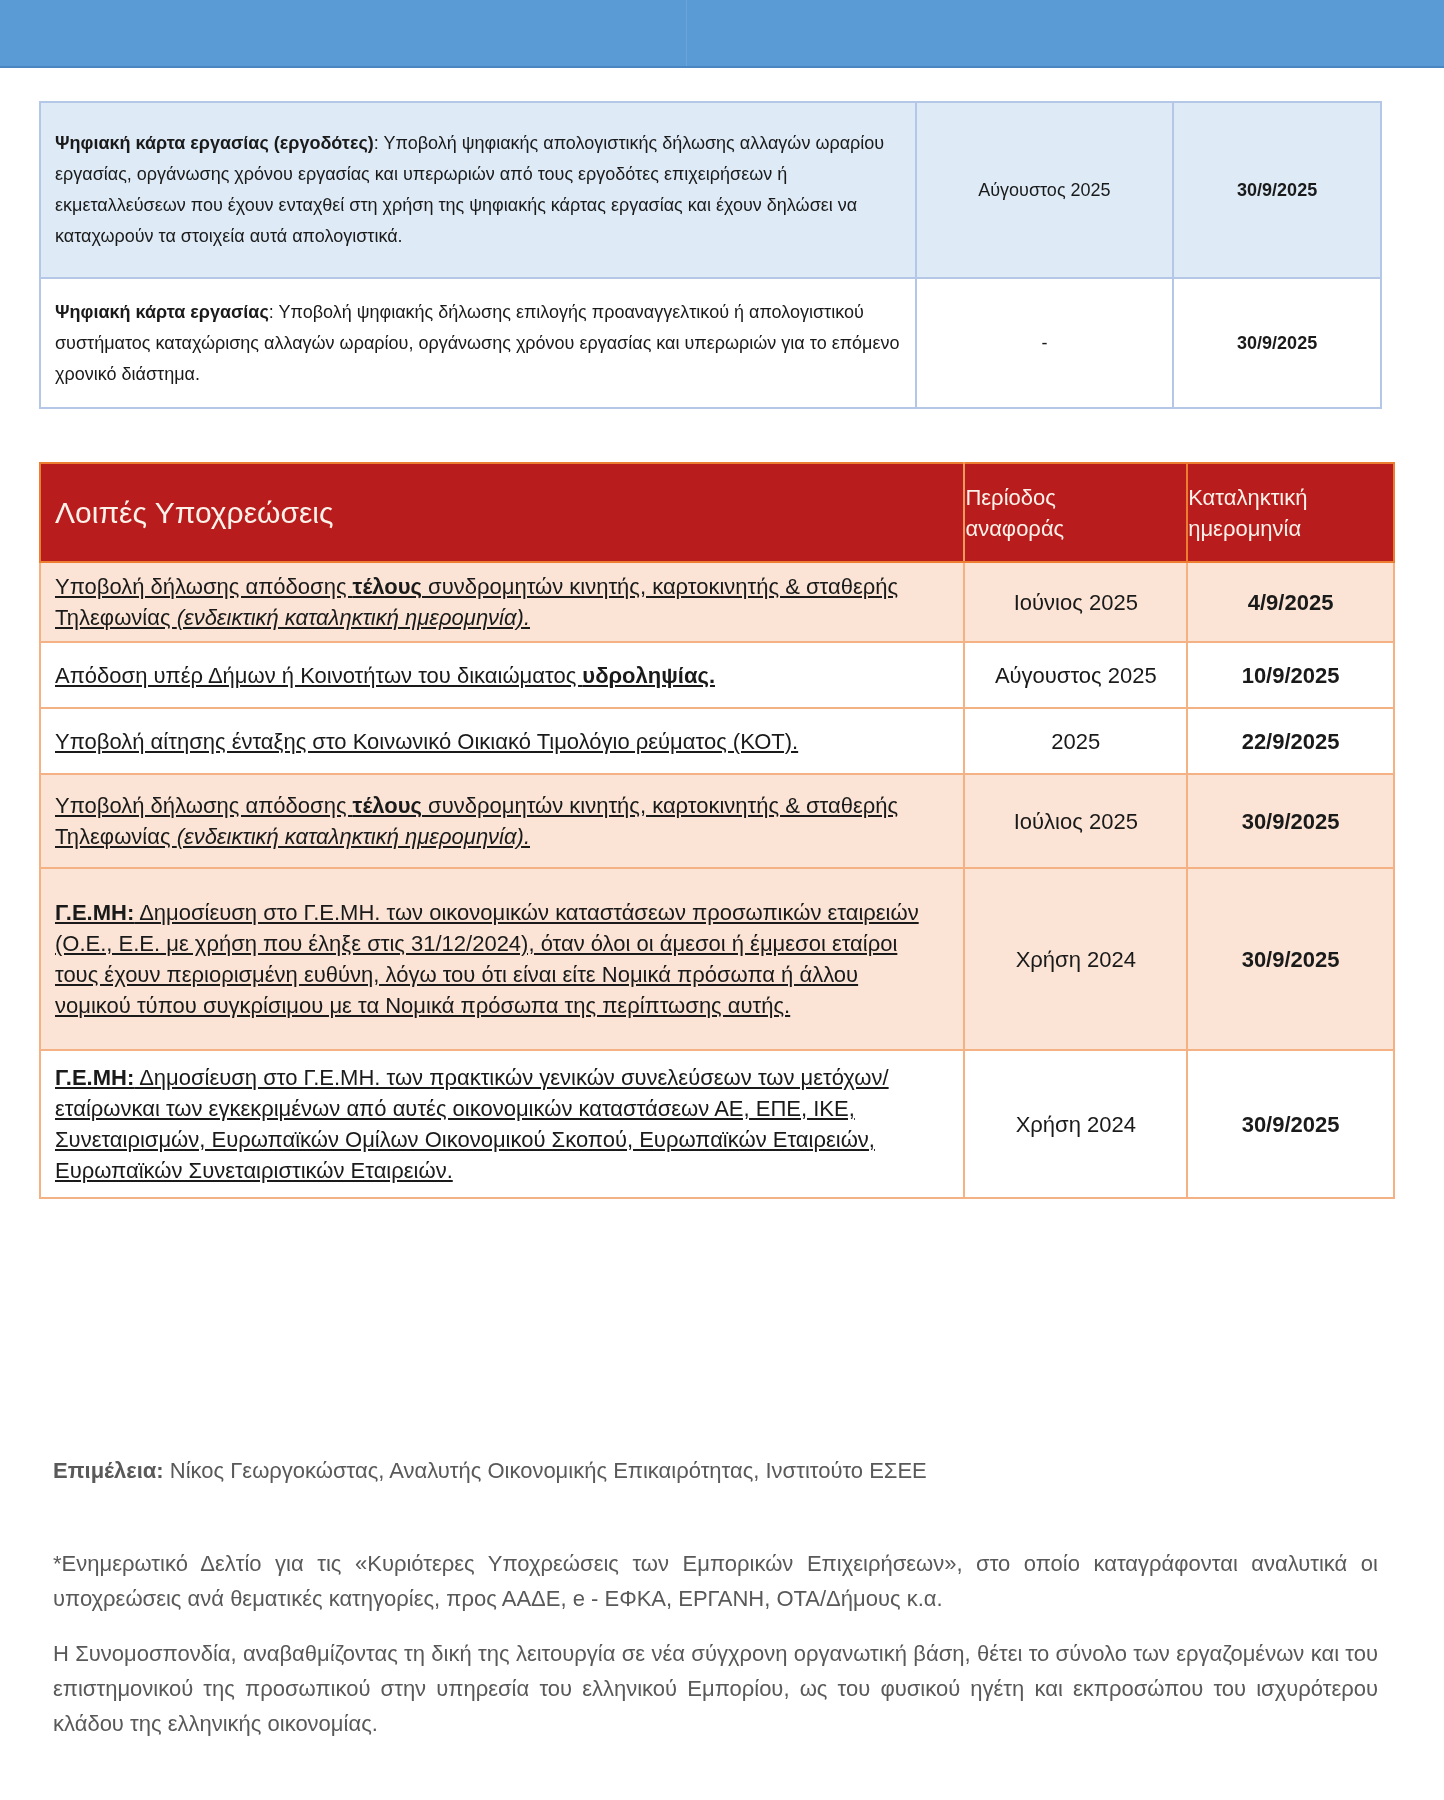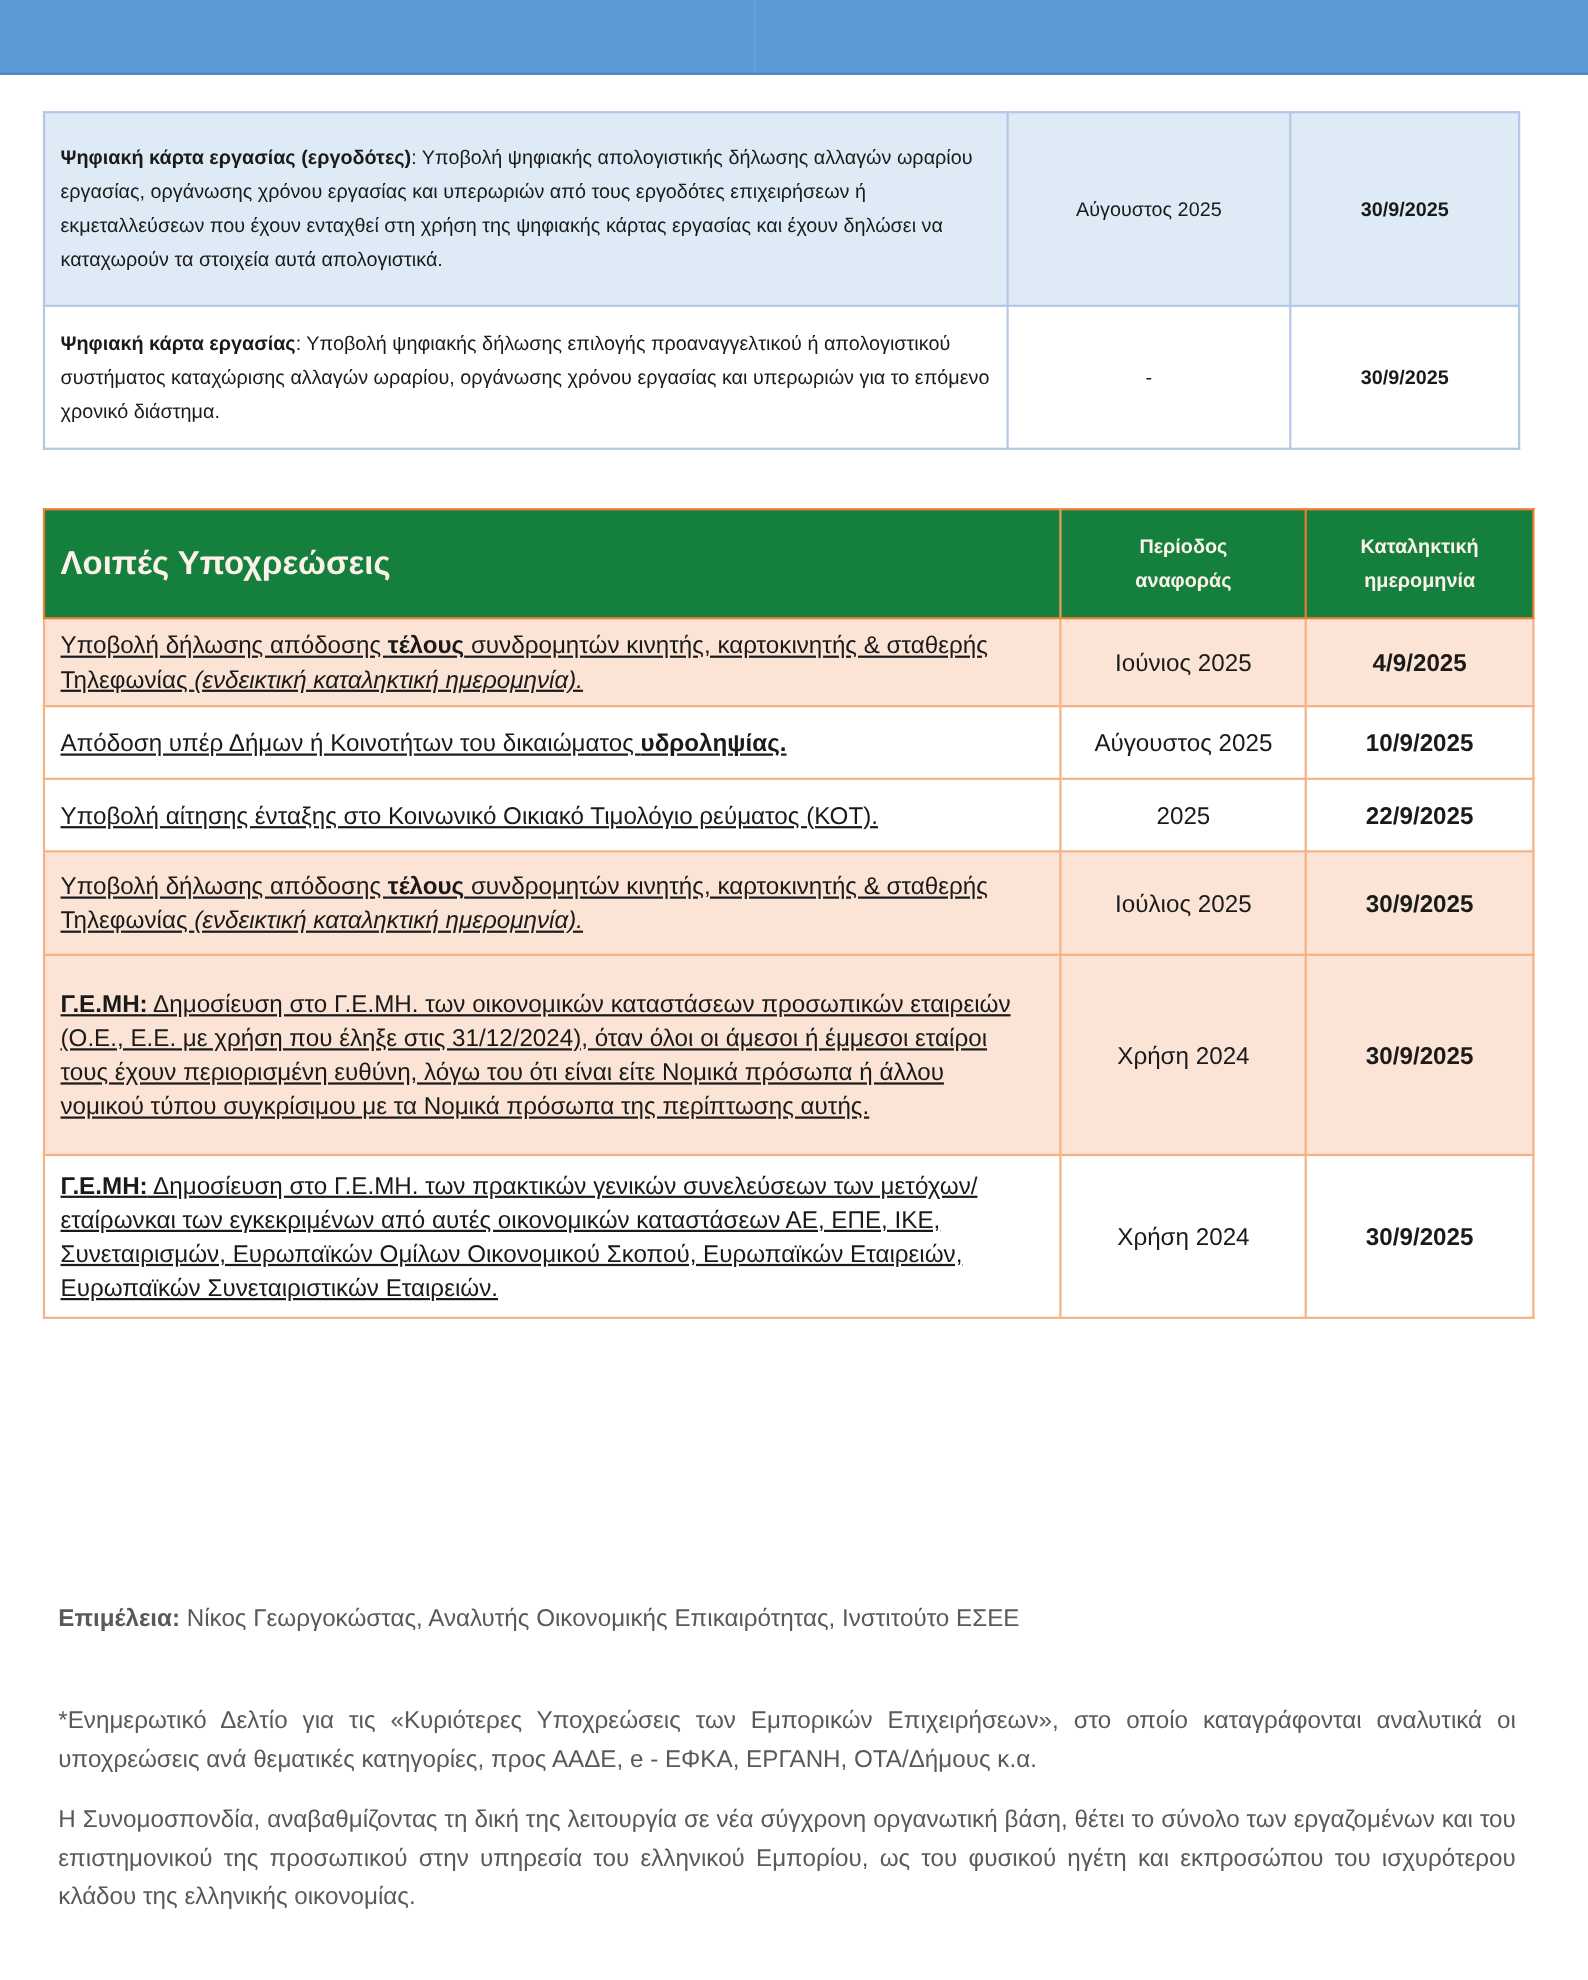--- a/index.html
+++ b/index.html
@@ -30,23 +30,23 @@
     .blue-table tr.r1 td { height: 176px; }
     .blue-table tr.r2 td { height: 130px; }
 
     
     .orange-table {
       position: absolute; left: 39px; top: 462px; width: 1356px;
       border-collapse: collapse;
       font-size: 22px; line-height: 31px;
     }
     .orange-table td, .orange-table th { border: 2px solid #f4b183; vertical-align: middle; }
-    .orange-table th { background: #15803d; color: #fdf2ea; font-weight: bold; border-color: #ed7d31; }
+    .orange-table th { background: #b91c1c; color: #fdf2ea; font-weight: normal; border-color: #ed7d31; }
     .orange-table th.title { text-align: left; padding-left: 14px; font-size: 30px; height: 99px; border-right-color: #f09a60; }
-    .orange-table th.col { text-align: center; font-size: 18px; line-height: 31px; border-left-color: #f09a60; }
+    .orange-table th.col { text-align: left; font-size: 22px; line-height: 31px; border-left-color: #f09a60; }
     .orange-table tr.shaded td { background: #fbe4d5; }
     .orange-table tr.plain td { background: #ffffff; }
     .orange-table td.desc { width: 926px; padding: 8px 26px 8px 14px; text-decoration: underline; }
     .orange-table td.period { width: 223px; text-align: center; }
     .orange-table td.deadline { width: 207px; text-align: center; font-weight: bold; }
     .orange-table b { font-weight: bold; }
     .orange-table i { font-style: italic; }
 
     .footer { position: absolute; left: 53px; width: 1325px; color: #595959; font-size: 22px; }
     .credit { top: 1458px; }

